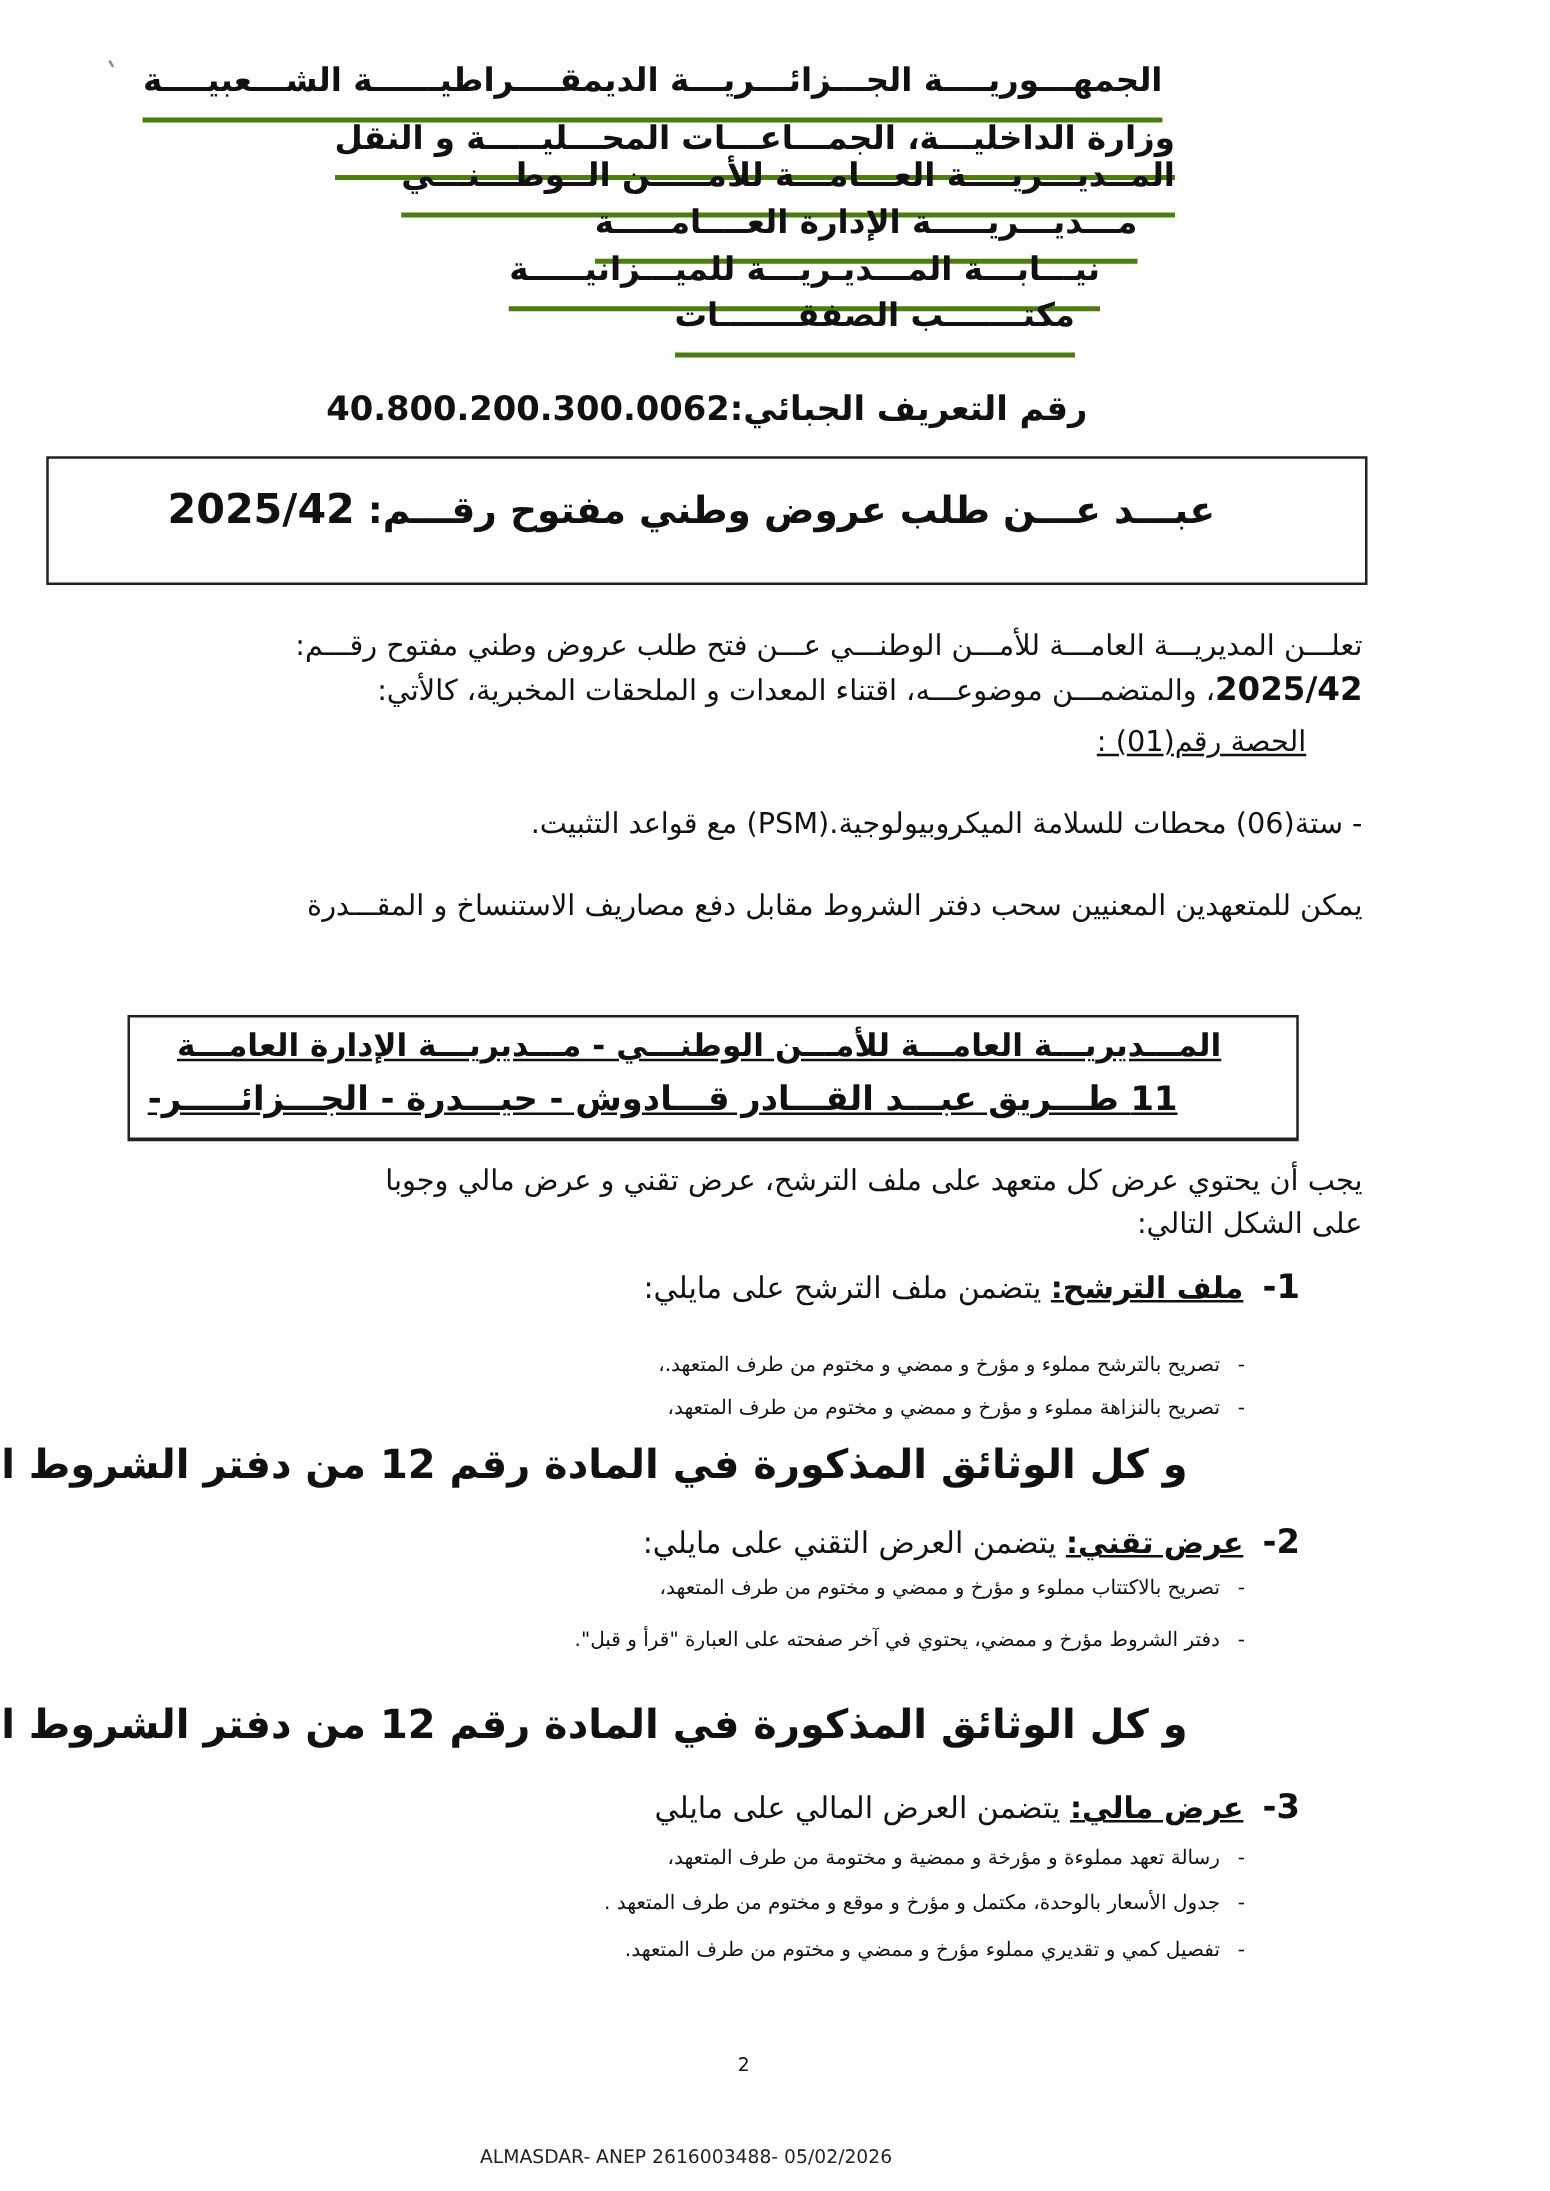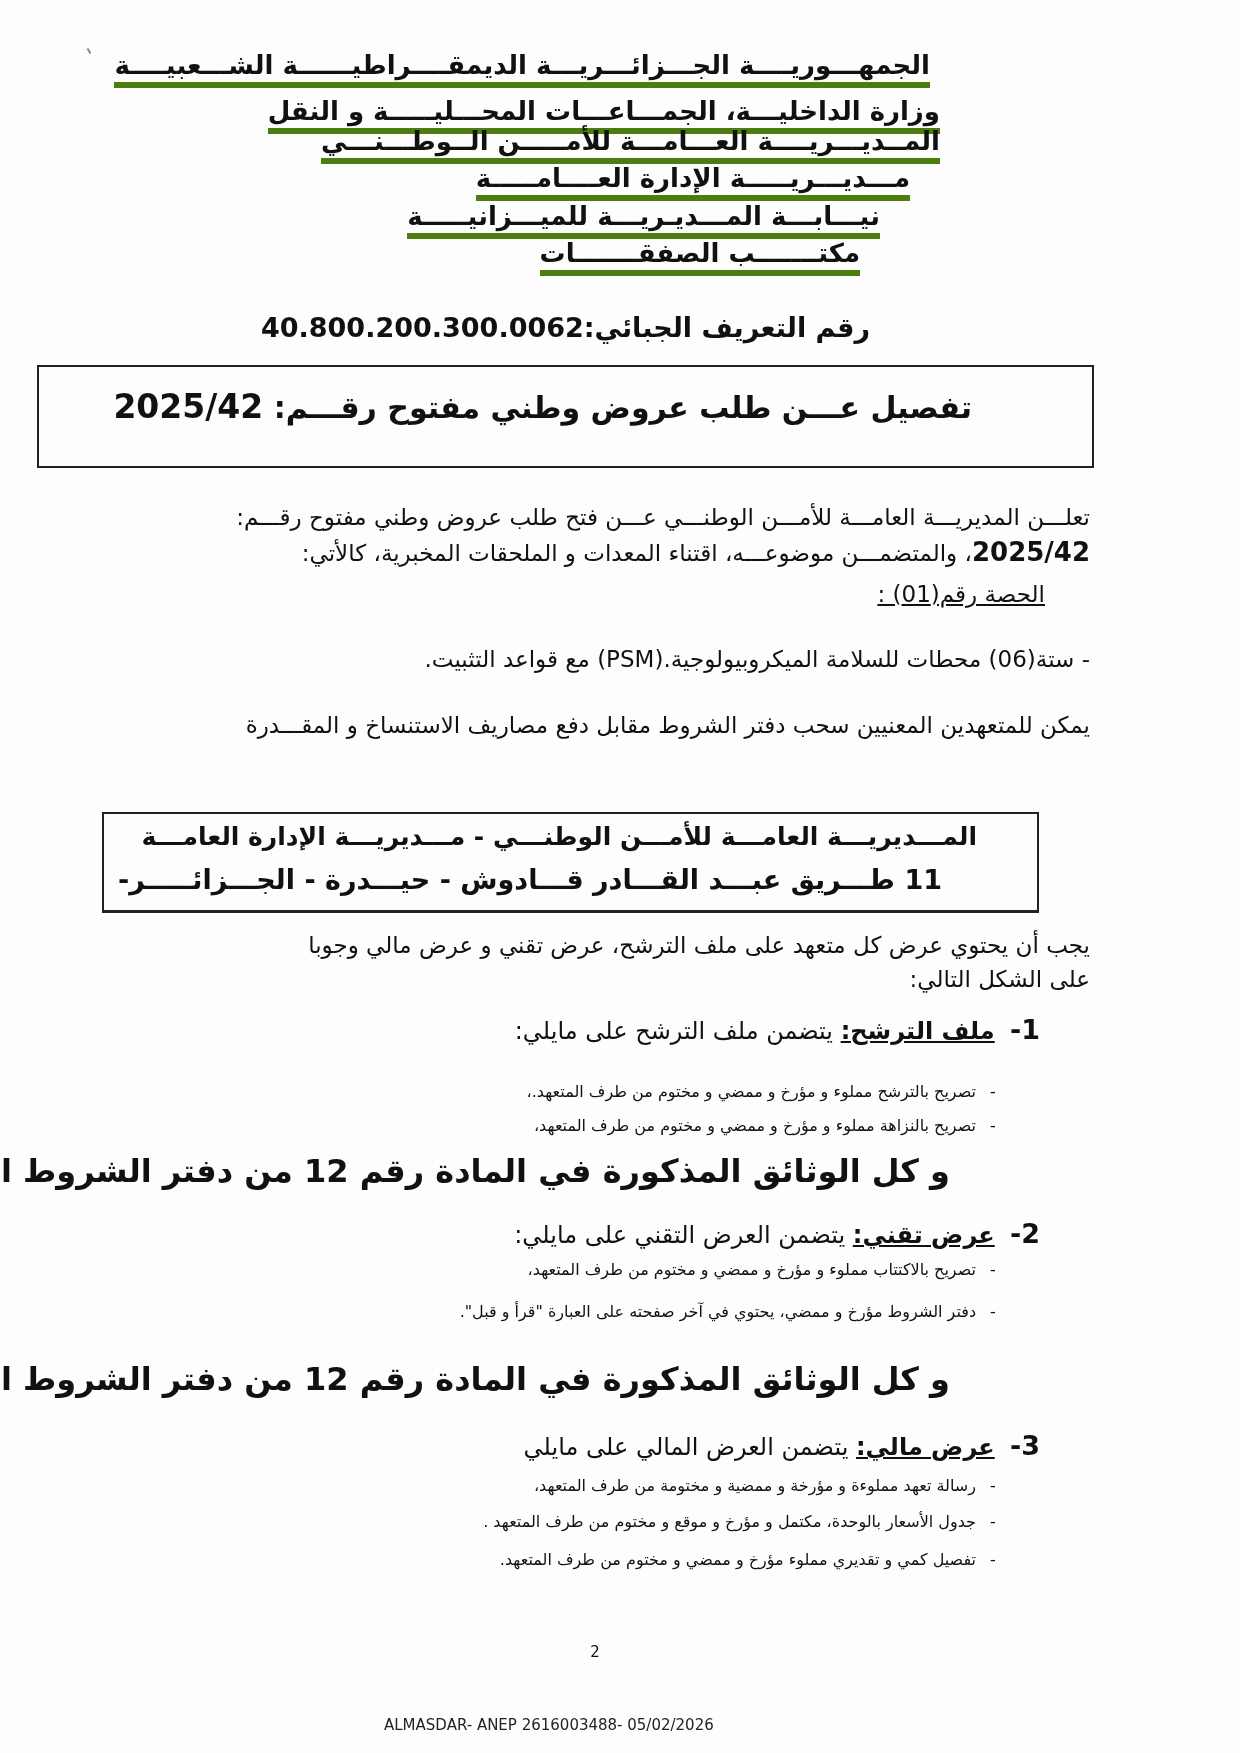--- a/index.html
+++ b/index.html
@@ -7,34 +7,34 @@
     width: 1240px; height: 1753px; position: relative; overflow: hidden;
     font-family: "DejaVu Sans", "Liberation Sans", sans-serif;
     color: #111;
     background: #fdfdfd;
   }
   .page { position: absolute; left: 0; top: 0; width: 1240px; height: 1753px; }
   .rtl { direction: rtl; unicode-bidi: embed; }
 
   
   .hdr { position: absolute; font-weight: bold; font-size: 26px; line-height: 1; white-space: nowrap; }
-  .hdr span { border-bottom: 6px solid #4d7c0f; padding-bottom: 2px; text-align: right; }
+  .hdr span { border-bottom: 4px solid #4d7c0f; padding-bottom: 14px; text-align: right; }
 
   .nif { position: absolute; left: 310px; top: 312px; width: 560px; text-align: center; font-size: 27px; font-weight: bold; white-space: nowrap; }
 
   .title-box { position: absolute; left: 37px; top: 365px; width: 1057px; height: 103px; border: 2px solid #222; box-sizing: border-box; }
   .title-text { position: absolute; right: 120px; top: 20px; font-size: 30px; font-weight: bold; white-space: nowrap; }
   .title-num { font-size: 33px; }
 
   .para { position: absolute; font-size: 23px; line-height: 34px; text-align: justify; }
   .bold { font-weight: bold; }
   .u { text-decoration: underline; }
 
   .addr-box { position: absolute; left: 102px; top: 812px; width: 937px; height: 101px; border: 2px solid #222; border-bottom-width: 3px; box-sizing: border-box; }
-  .addr-line { position: absolute; right: 60px; font-size: 25px; font-weight: bold; white-space: nowrap; }
+  .addr-line { position: absolute; right: 60px; font-size: 25px; font-weight: bold; white-space: nowrap; text-decoration: underline; }
 
   .sec-head { position: absolute; font-size: 24px; white-space: nowrap; }
   .sec-num { font-weight: bold; font-size: 27px; }
   .sec-label { font-weight: bold; text-decoration: underline; }
   .item { position: absolute; font-size: 16px; white-space: nowrap; }
   .dash { display: inline-block; width: 34px; text-align: center; }
   .boldline { position: absolute; font-size: 32px; font-weight: bold; white-space: nowrap; }
 
   .pagenum { position: absolute; left: 580px; top: 1643px; width: 30px; text-align: center; font-size: 15px; font-family: "DejaVu Sans", sans-serif; }
   .footer { position: absolute; left: 384px; top: 1716px; font-size: 15px; font-family: "DejaVu Sans", sans-serif; color: #222; white-space: nowrap; }
@@ -52,21 +52,21 @@
   <div class="hdr rtl" style="right:330px; top:165px;"><span>مـــديـــريـــــة الإدارة العــــامـــــة</span></div>
   <div class="hdr rtl" style="right:360px; top:203px;"><span>نيـــابـــة المـــديـريـــة للميـــزانيـــــة</span></div>
   <div class="hdr rtl" style="right:380px; top:240px;"><span>مكتـــــــب الصفقـــــــات</span></div>
 
   <div class="nif rtl">
     <span>رقم التعريف الجبائي:</span><span>40.800.200.300.0062</span>
   </div>
 
   <div class="title-box">
     <div class="title-text rtl">
-      <span>تفصيل عـــن طلب عروض وطني مفتوح رقـــم: </span><span class="title-num">2025/42</span>
+      <span>عبـــد عـــن طلب عروض وطني مفتوح رقـــم: </span><span class="title-num">2025/42</span>
     </div>
   </div>
 
   <div class="para rtl" style="right:150px; top:500px; width:1000px; white-space:nowrap;">تعلـــن المديريـــة العامـــة للأمـــن الوطنـــي عـــن فتح طلب عروض وطني مفتوح رقـــم:</div>
   <div class="para rtl" style="right:150px; top:535px; white-space:nowrap;">
     <span class="bold" style="font-size:26px;">2025/42</span><span>، والمتضمـــن موضوعـــه، اقتناء المعدات و الملحقات المخبرية، كالأتي:</span>
   </div>
   <div class="para rtl u" style="right:195px; top:577px; white-space:nowrap;">الحصة رقم(01) :</div>
 
   <div class="para rtl" style="right:150px; top:642px; white-space:nowrap;">- ستة(06) محطات للسلامة الميكروبيولوجية.(PSM)  مع قواعد التثبيت.</div>

